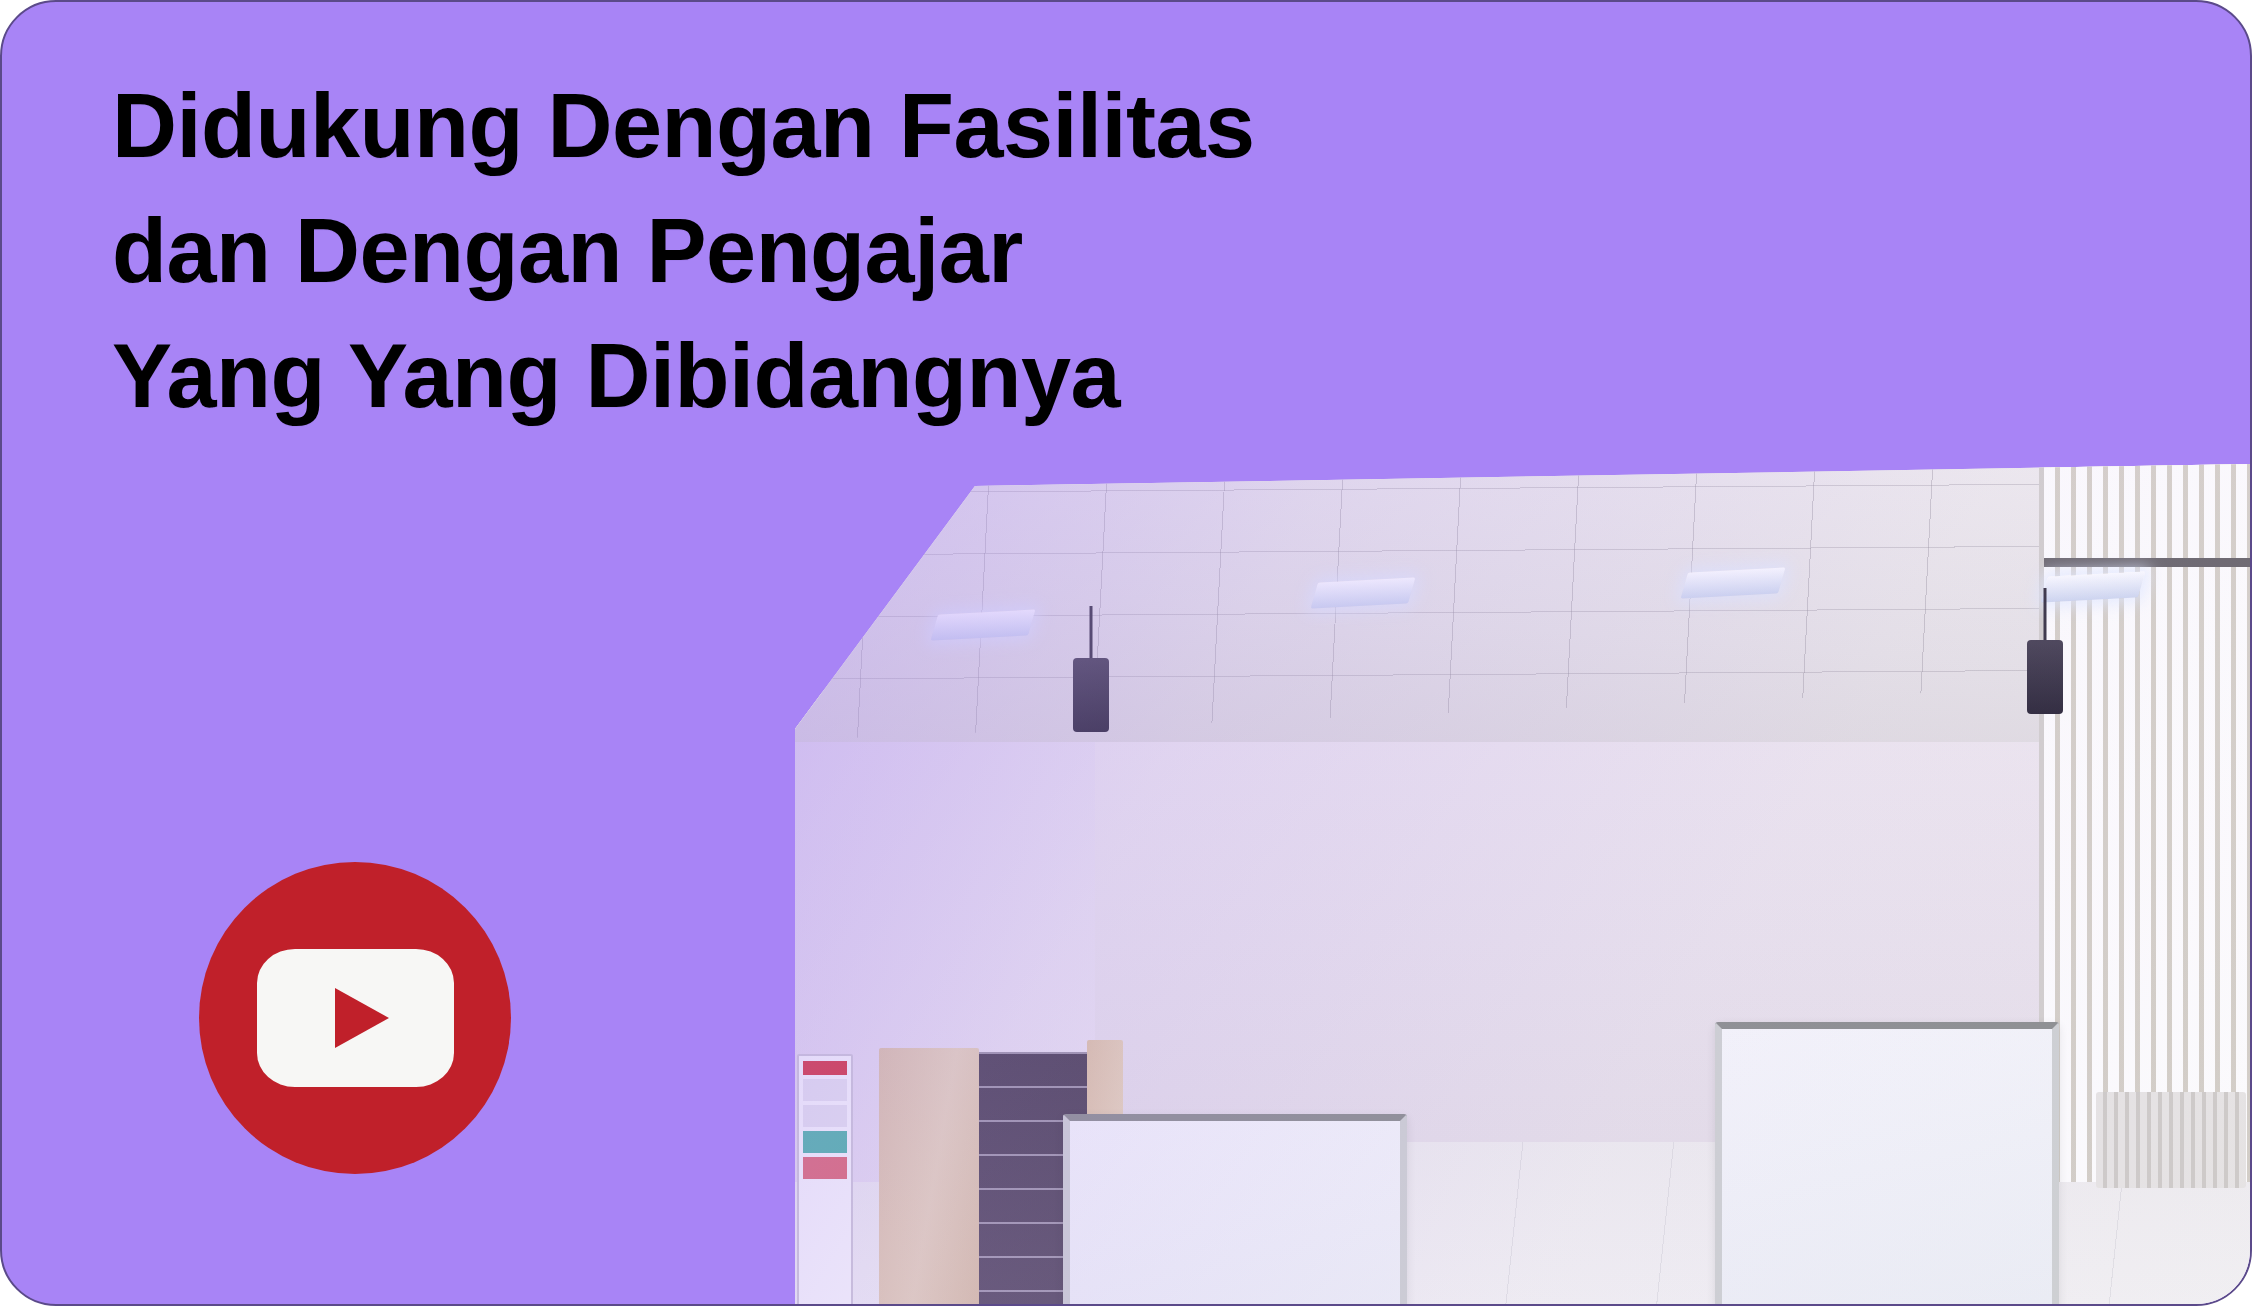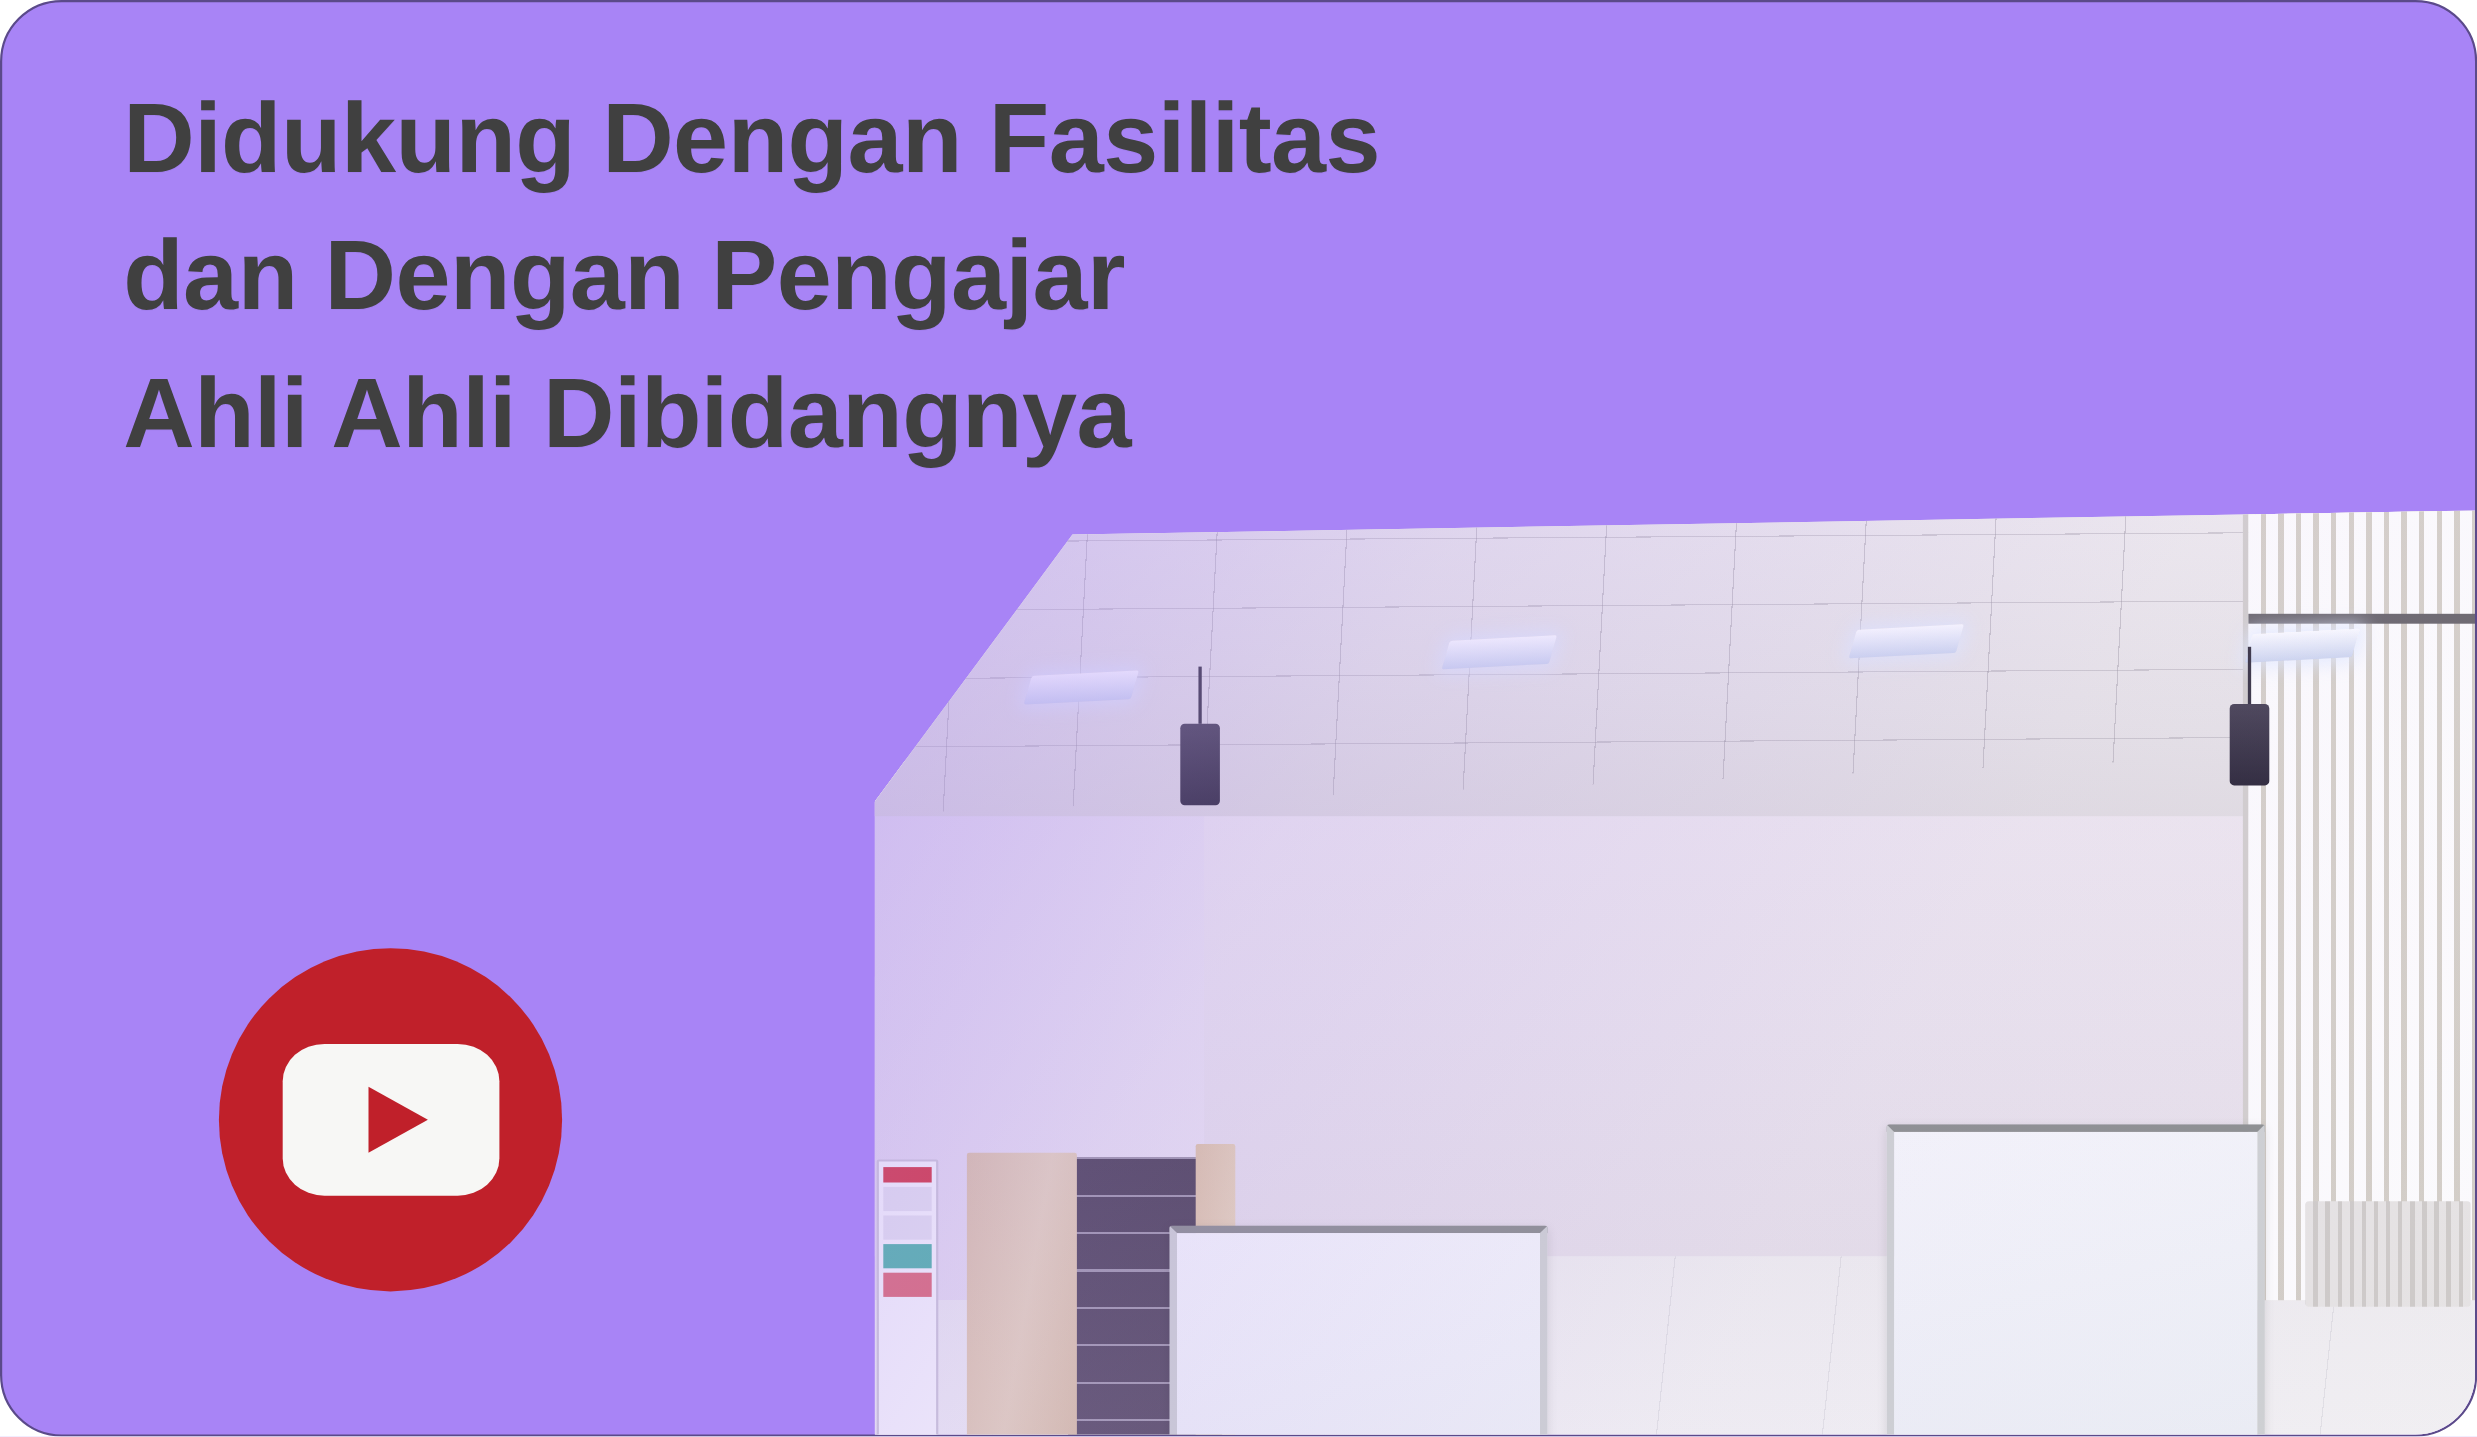--- a/index.html
+++ b/index.html
@@ -24,21 +24,21 @@
     background: #a884f6;
     border: 2px solid #5b4a8a;
   }
 
   
   .headline {
     position: absolute;
     left: 110px;
     top: 62px;
     z-index: 40;
-    color: #404040;
+    color: #000000;
     font-weight: bold;
     font-size: 90px;
     line-height: 125px;
     letter-spacing: -0.5px;
     white-space: nowrap;
     text-shadow: 0 1px 0 rgba(120,90,190,.12);
   }
   .headline .ln { display: block; }
 
   
@@ -228,21 +228,21 @@
   }
 </style>
 </head>
 <body>
 
 <div class="card">
 
   <div class="headline">
     <span class="ln">Didukung Dengan Fasilitas</span>
     <span class="ln">dan Dengan Pengajar</span>
-    <span class="ln">Ahli Ahli Dibidangnya</span>
+    <span class="ln">Yang Yang Dibidangnya</span>
   </div>
 
   <div class="yt-badge">
     <div class="yt-screen">
       <div class="yt-triangle"></div>
     </div>
   </div>
 
   <div class="photo">
     <div class="photo-inner">

